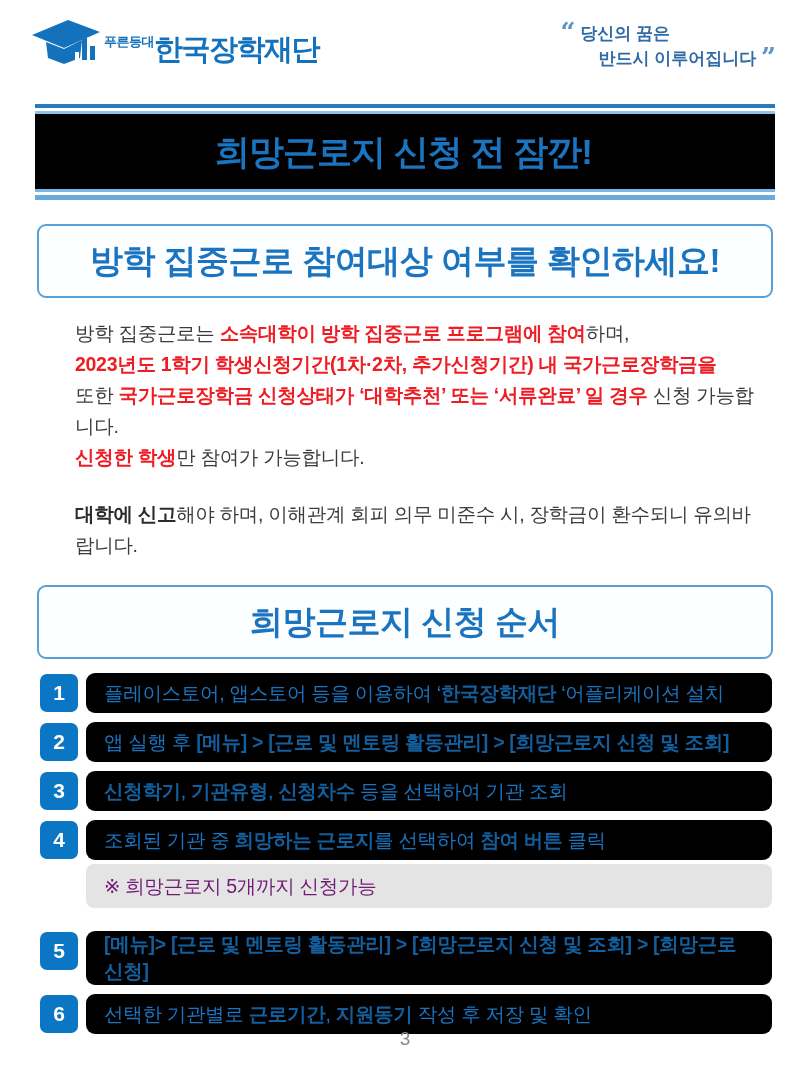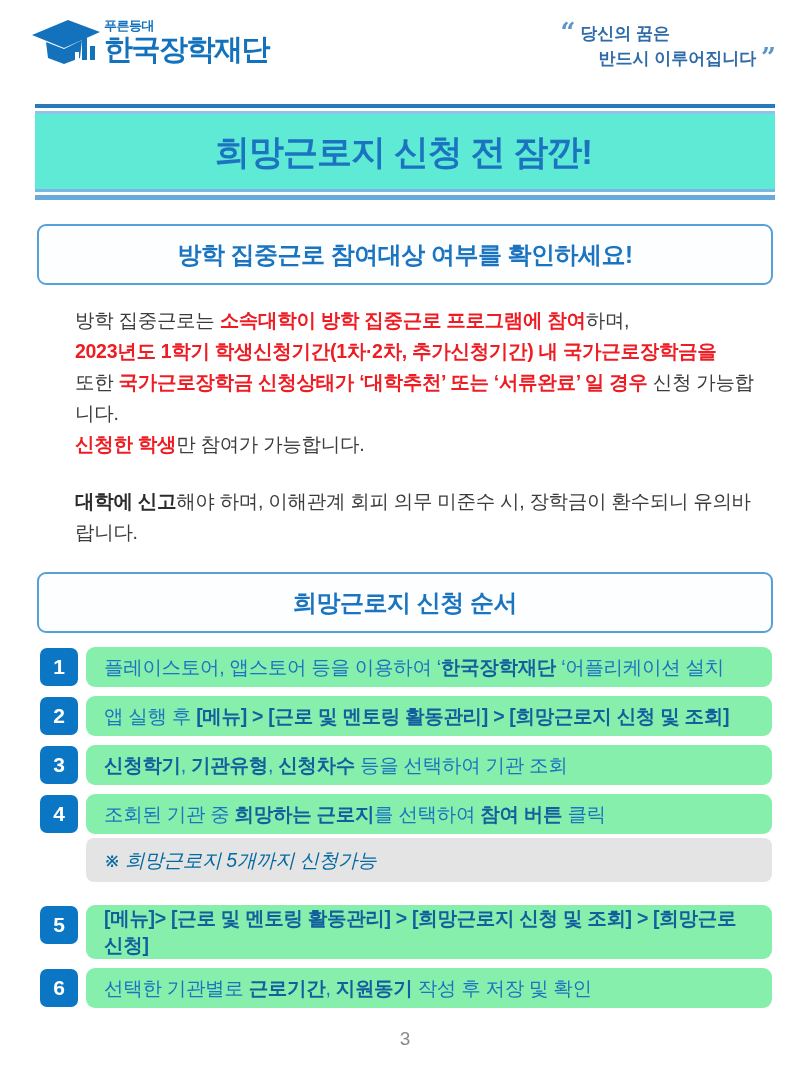--- a/index.html
+++ b/index.html
@@ -5,54 +5,54 @@
   html,body{margin:0;padding:0;}
   body{
     width:810px;height:1080px;position:relative;background:#ffffff;
     font-family:"Liberation Sans","DejaVu Sans",sans-serif;
     color:#3c3c3c;overflow:hidden;
   }
   
   .header{display:flex;justify-content:space-between;align-items:flex-start;padding:12px 34px 0 30px;height:78px;}
   .logo{display:flex;align-items:flex-end;}
   .logo-icon{width:72px;height:58px;margin-right:2px;}
-  .logo-text{display:flex;flex-direction:column;line-height:1;padding-bottom:6px;}
+  .logo-text{display:flex;flex-direction:row;line-height:1;padding-bottom:6px;}
   .logo-top{font-size:13px;font-weight:bold;color:#1472bd;letter-spacing:-0.5px;margin-bottom:3px;}
   .logo-main{font-size:29px;font-weight:800;color:#1472bd;letter-spacing:-1.5px;}
   .slogan{padding-top:10px;color:#2e6ba8;font-weight:bold;font-size:17px;line-height:1.45;}
   .slogan .q{font-family:"DejaVu Serif",serif;font-size:26px;color:#5b94c8;font-weight:bold;line-height:0;vertical-align:-2px;}
   .slogan-l2{padding-left:38px;text-align:center;}
   
   .banner{margin:14px 35px 0 35px;}
   .rule{width:100%;}
   .rule-dark{height:4px;background:#2a79b8;}
   .rule-light{height:3px;background:#8ec4ea;margin-top:3px;}
   .rule-light2{height:3px;background:#7ab5e4;}
   .rule-med{height:5px;background:#67abdd;margin-top:3px;}
-  .banner-body{background:#5eead4;text-align:center;padding:15px 3px 13px 0;}
+  .banner-body{background:#000000;text-align:center;padding:15px 3px 13px 0;}
   .banner-title{font-size:35px;font-weight:800;color:#1b74c0;letter-spacing:-1px;}
   
   .section-box{margin:24px 37px 0 37px;border:2px solid #56a1d8;border-radius:9px;background:#fdfeff;
-    text-align:center;padding:13px 0 12px 0;font-size:24px;font-weight:800;color:#1b74c0;letter-spacing:-0.5px;}
+    text-align:center;padding:13px 0 12px 0;font-size:33px;font-weight:800;color:#1b74c0;letter-spacing:-0.5px;}
   
   .para{margin:20px 40px 0 75px;font-size:19.5px;line-height:31px;color:#3c3c3c;letter-spacing:-0.3px;}
   .para2{margin-top:26px;}
   .seg-b{font-weight:bold;color:#2b2b2b;}
   .seg-r{font-weight:bold;color:#ee1c23;}
   
   .steps{margin:14px 38px 0 40px;}
   .step-row{display:flex;align-items:stretch;margin-top:9px;}
   .gap-before{margin-top:23px;}
   .step-badge{flex:0 0 38px;height:38px;margin-top:1px;background:#0b76c4;border-radius:7px;
     color:#ffffff;font-size:21px;font-weight:bold;display:flex;align-items:center;justify-content:center;}
-  .step-text{flex:1;margin-left:8px;background:#86efac;border-radius:9px;min-height:40px;
+  .step-text{flex:1;margin-left:8px;background:#000000;border-radius:9px;min-height:40px;
     display:flex;align-items:center;padding:0 18px;font-size:19.5px;color:#1b74c0;letter-spacing:-0.3px;}
   .step-text .seg-b{color:#135f9e;}
   .step-note{margin:4px 0 0 46px;background:#e4e4e4;border-radius:8px;padding:9px 18px 8px 18px;font-size:19.5px;letter-spacing:-0.3px;}
-  .note-dark{color:#0369a1;font-style:italic;}
+  .note-dark{color:#701a75;}
   
   .page-num{position:absolute;bottom:30px;left:0;width:100%;text-align:center;color:#8a8a8a;font-size:19px;}
 </style>
 </head>
 <body>
 
 <div class="header">
   <div class="logo">
     <svg class="logo-icon" viewBox="0 0 72 58" xmlns="http://www.w3.org/2000/svg">
       <polygon points="2,23 38,8 70,20 34,36" fill="#1472bd"></polygon>

